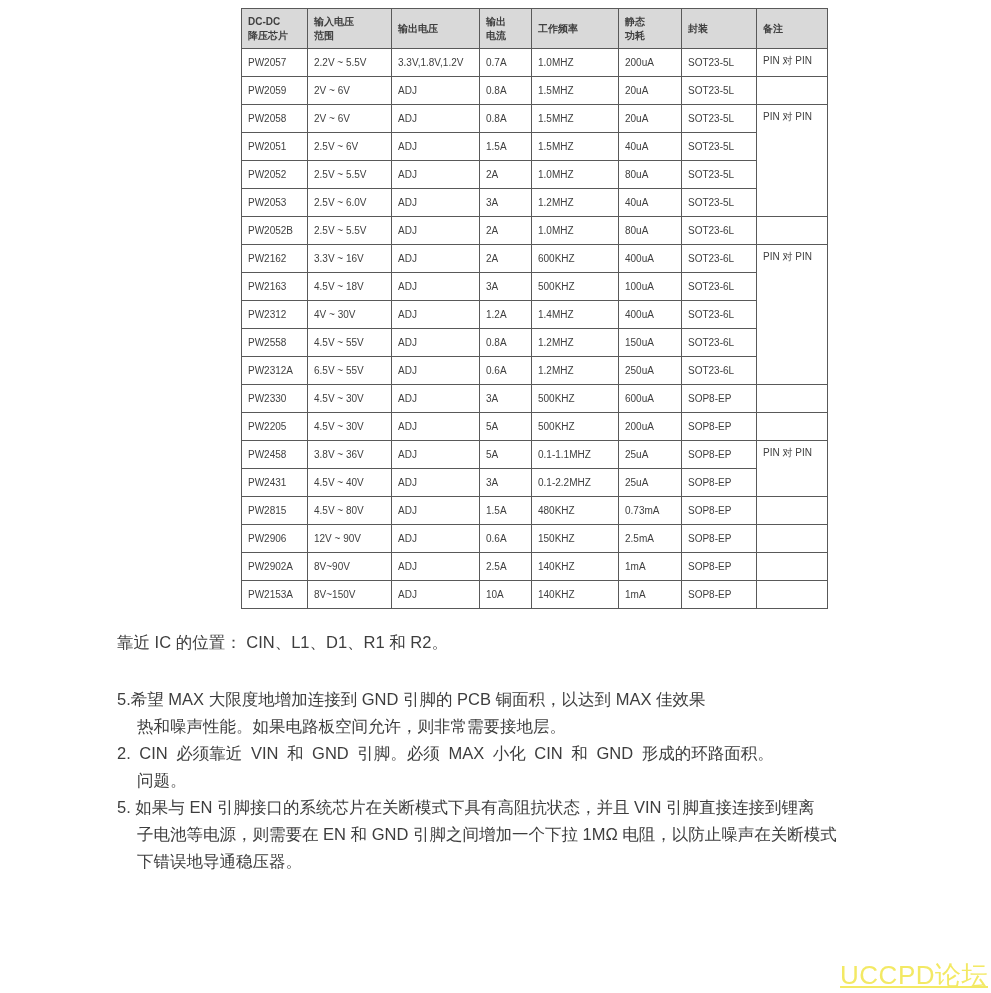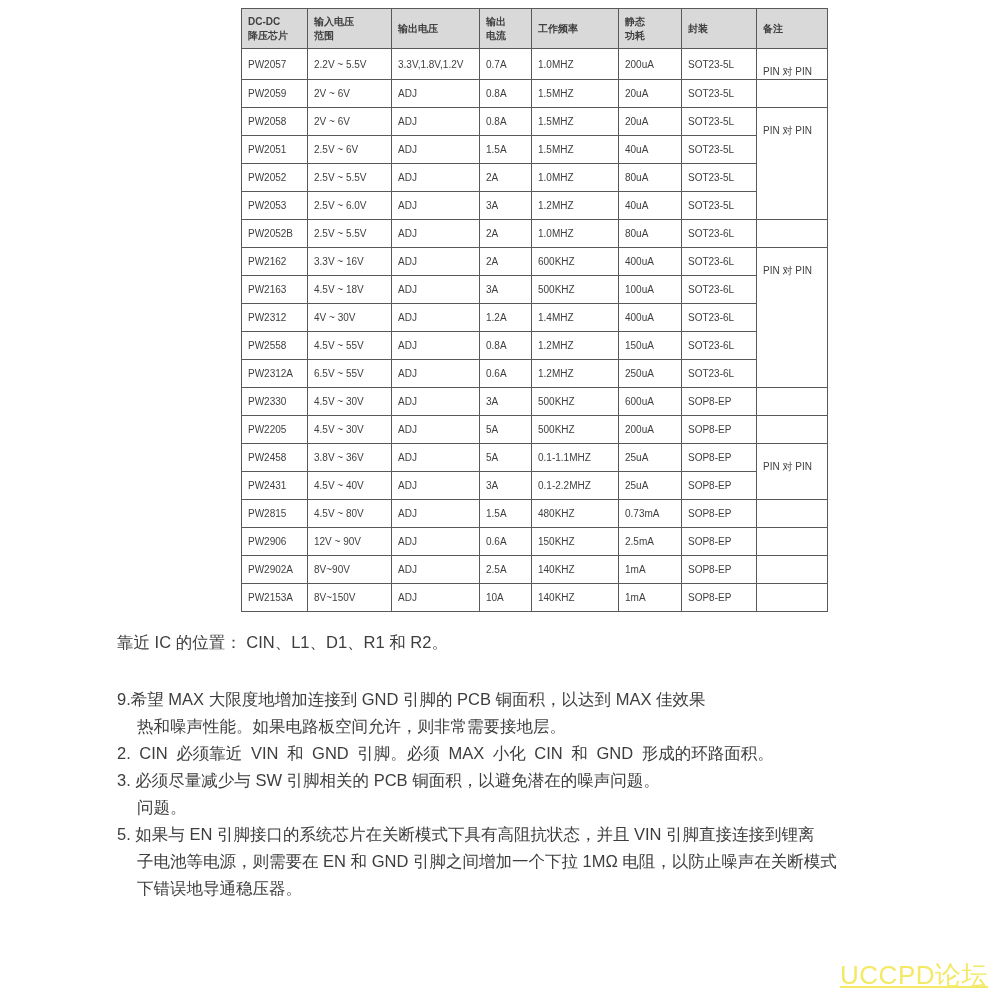--- a/index.html
+++ b/index.html
@@ -22,21 +22,21 @@
   }
   .chip-table th{
     background:#d9d9d9;
     height:40px;
     font-weight:700;
     white-space:pre-line;
     vertical-align:middle;
     line-height:1.35;
   }
   .chip-table td{height:28px;vertical-align:middle;white-space:nowrap;}
-  .chip-table td.note-cell{vertical-align:top;padding-top:16px;}
+  .chip-table td.note-cell{vertical-align:top;padding-top:5px;}
   
   .content{
     position:absolute;left:117px;top:628px;width:766px;
   }
   .section-heading{
     font-size:21px;font-weight:700;color:#1caee8;margin:0 0 17px 0;line-height:26px;
   }
   .intro-line{font-size:16.5px;line-height:28px;}
   .notes-list{margin-top:30px;}
   .note-line{font-size:16.5px;line-height:27px;}
@@ -272,24 +272,23 @@
         <td class="note-cell" rowspan="1"></td>
       </tr>
     </tbody>
 </table>
 
 <div class="content">
   <div>
     <div class="intro-line">靠近 IC 的位置： CIN、L1、D1、R1 和 R2。</div>
   </div>
   <div class="notes-list">
-      <div class="note-line">9.希望 MAX 大限度地增加连接到 GND 引脚的 PCB 铜面积，以达到 MAX 佳效果</div>
+      <div class="note-line">5.希望 MAX 大限度地增加连接到 GND 引脚的 PCB 铜面积，以达到 MAX 佳效果</div>
       <div class="note-line cont">热和噪声性能。如果电路板空间允许，则非常需要接地层。</div>
       <div class="note-line wide">2. CIN 必须靠近 VIN 和 GND 引脚。必须 MAX 小化 CIN 和 GND 形成的环路面积。</div>
-      <div class="note-line">3. 必须尽量减少与 SW 引脚相关的 PCB 铜面积，以避免潜在的噪声问题。</div>
       <div class="note-line cont wide">问题。</div>
       <div class="note-line">5. 如果与 EN 引脚接口的系统芯片在关断模式下具有高阻抗状态，并且 VIN 引脚直接连接到锂离</div>
       <div class="note-line cont">子电池等电源，则需要在 EN 和 GND 引脚之间增加一个下拉 1MΩ 电阻，以防止噪声在关断模式</div>
       <div class="note-line cont">下错误地导通稳压器。</div>
     </div>
 </div>
 
 <div class="watermark">UCCPD论坛</div>
 
 </body></html>

